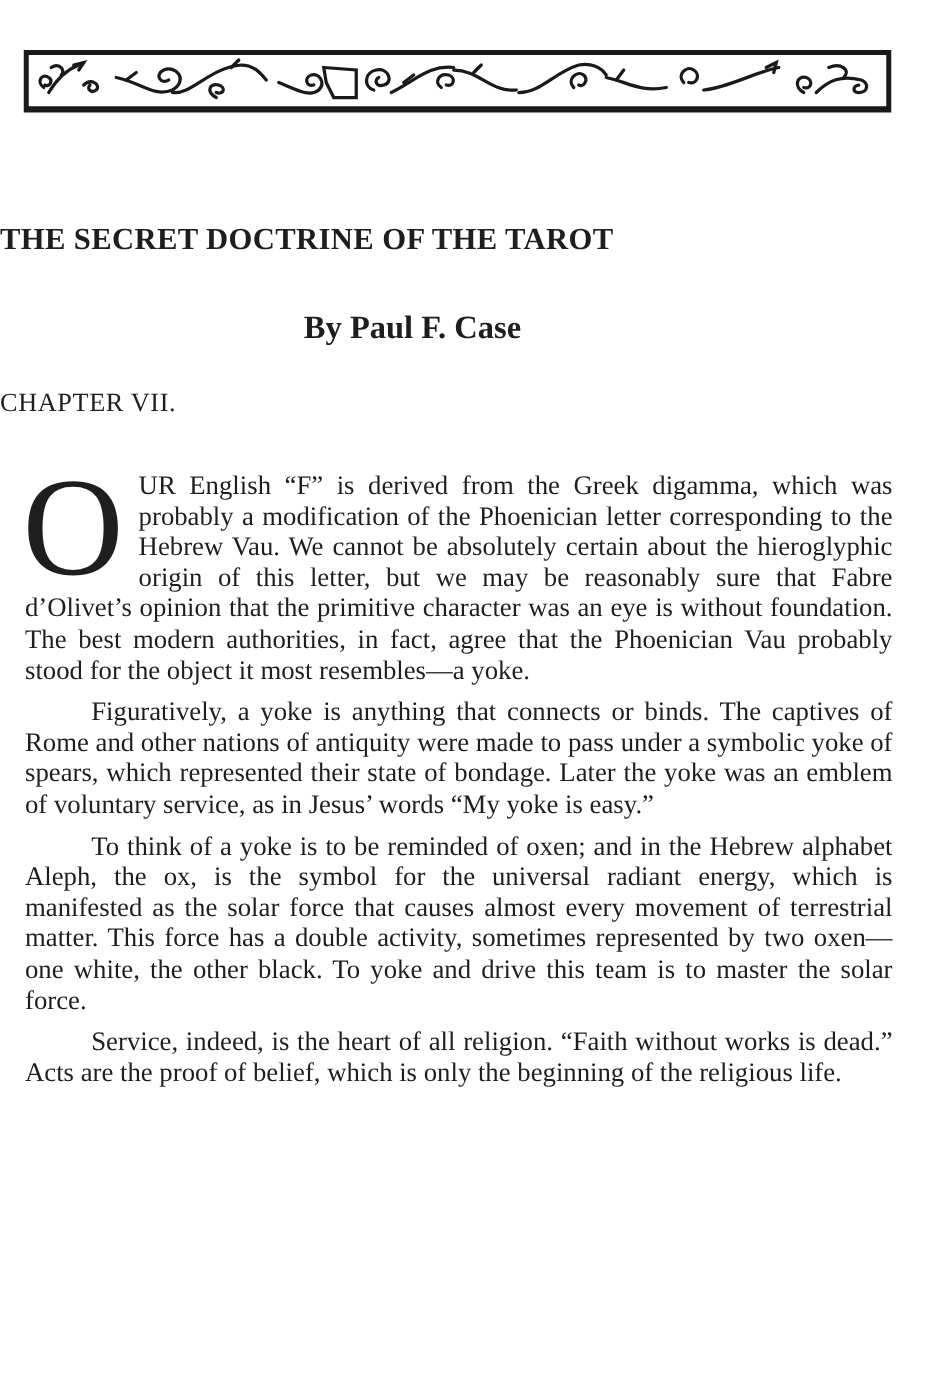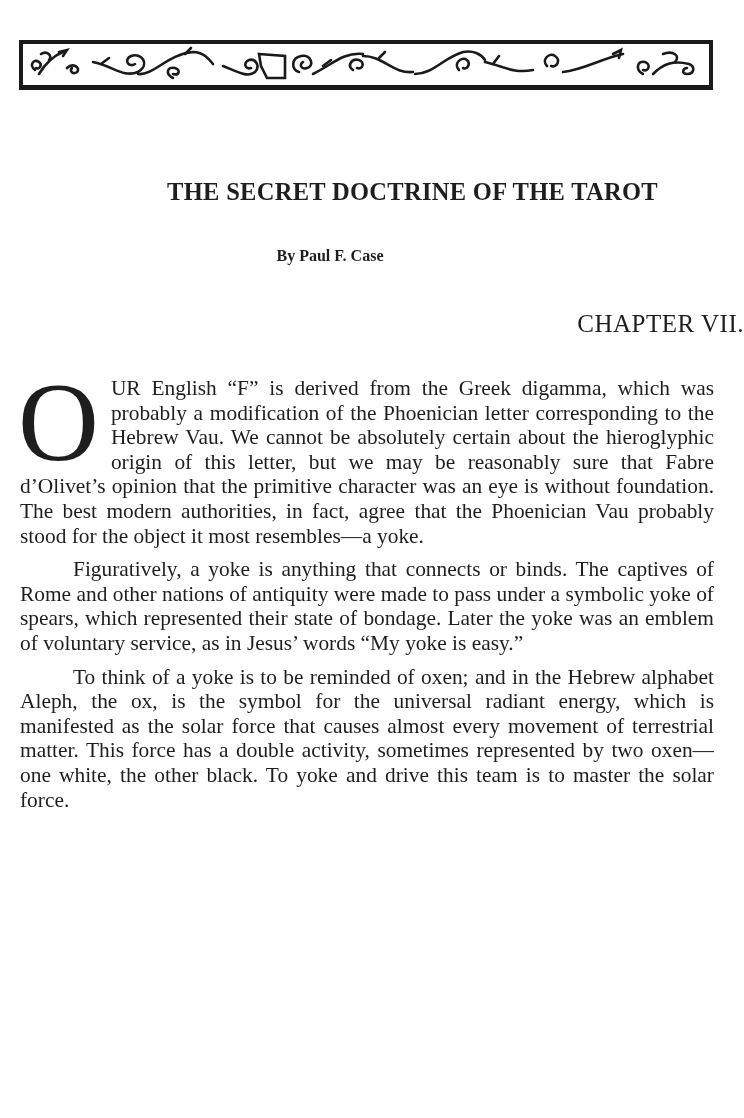--- a/index.html
+++ b/index.html
@@ -32,43 +32,42 @@
       left: 0;
       top: 0;
       width: 100%;
       height: 100%;
     }
     .title {
       position: absolute;
       left: 0;
       top: 178px;
       width: 648px;
-      text-align: right;
+      text-align: left;
       font-family: "Liberation Serif", "DejaVu Serif", serif;
       font-weight: bold;
       font-size: 24.5px;
       letter-spacing: 0.3px;
-      margin-left: 10px;
     }
     .byline {
       position: absolute;
       left: 0;
       top: 247px;
       width: 660px;
       text-align: center;
       font-weight: bold;
-      font-size: 16px;
+      font-size: 26px;
     }
     .chapter {
       position: absolute;
       left: 0;
       top: 310px;
       width: 744px;
-      text-align: right;
-      font-size: 25px;
+      text-align: left;
+      font-size: 21px;
       letter-spacing: 0.5px;
     }
     .body-text {
       position: absolute;
       left: 20px;
       top: 376px;
       width: 694px;
       font-size: 21.4px;
       line-height: 24.6px;
       text-align: justify;
@@ -135,13 +134,14 @@
 </div>
 
 <div class="title">THE SECRET DOCTRINE OF THE TAROT</div>
 <div class="byline">By Paul F. Case</div>
 <div class="chapter">CHAPTER VII.</div>
 
 <div class="body-text">
   <p class="first"><span class="dropcap">O</span><span>UR English “F” is derived from the Greek digamma, which was probably a modification of the Phoenician letter corresponding to the Hebrew Vau.  We cannot be absolutely certain about the hieroglyphic origin of this letter, but we may be reasonably sure that Fabre d’Olivet’s opinion that the primitive character was an eye is without foundation.  The best modern authorities, in fact, agree that the Phoenician Vau probably stood for the object it most resembles—a yoke.</span></p>
   <p>Figuratively, a yoke is anything that connects or binds. The captives of Rome and other nations of antiquity were made to pass under a symbolic yoke of spears, which represented their state of bondage.  Later the yoke was an emblem of voluntary service, as in Jesus’ words “My yoke is easy.”</p>
   <p>To think of a yoke is to be reminded of oxen; and in the Hebrew alphabet Aleph, the ox, is the symbol for the universal radiant energy, which is manifested as the solar force that causes almost every movement of terrestrial matter.  This force has a double activity, sometimes represented by two oxen—one white, the other black.  To yoke and drive this team is to master the solar force.</p>
+  <p>Service, indeed, is the heart of all religion.  “Faith without works is dead.”  Acts are the proof of belief, which is only the beginning of the religious life.</p>
 </div>
 
 </body></html>

